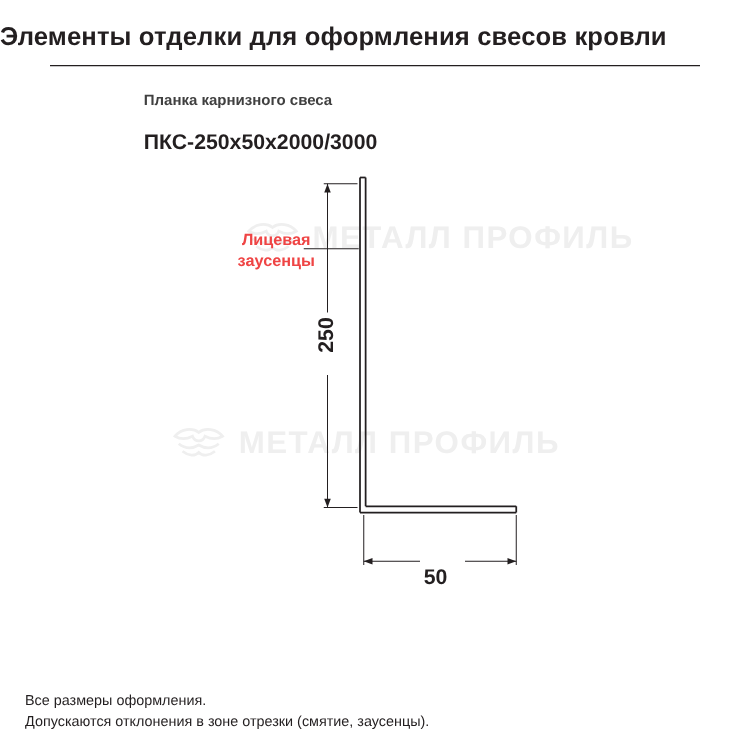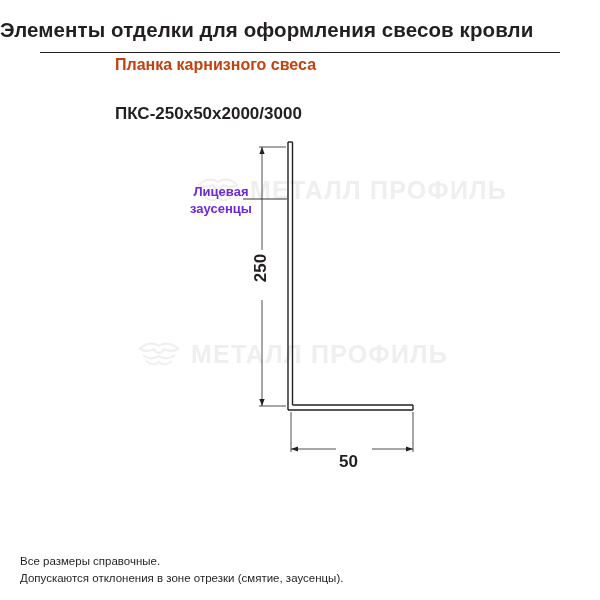--- a/index.html
+++ b/index.html
@@ -39,24 +39,24 @@
     top: 52px;
     left: 40px;
     width: 520px;
     height: 1px;
     background: #231f20;
   }
 
   .subtitle {
     position: absolute;
     left: 115px;
-    top: 56px;
-    font-size: 16px;
-    font-weight: bold;
-    color: #c2410c;
+    top: 73px;
+    font-size: 12px;
+    font-weight: bold;
+    color: #404040;
   }
   .subtitle2 {
     position: absolute;
     left: 115px;
     top: 104px;
     font-size: 17px;
     font-weight: bold;
     color: #231f20;
     text-align: right;
   }
@@ -92,21 +92,21 @@
 
   .face-label {
     position: absolute;
     left: 182px;
     top: 183px;
     width: 78px;
     text-align: center;
     font-size: 13px;
     font-weight: bold;
     line-height: 17px;
-    color: #6d28d9;
+    color: #ef4444;
   }
 
   .dim-250 {
     position: absolute;
     left: 247px;
     top: 258px;
     font-size: 17px;
     font-weight: bold;
     color: #231f20;
     transform: rotate(-90deg);
@@ -199,17 +199,17 @@
 
   <div class="face-label">
     <span>Лицевая</span><br>
     <span>заусенцы</span>
   </div>
 
   <div class="dim-250">250</div>
   <div class="dim-50">50</div>
 
   <div class="footer">
-    <div>Все размеры справочные.</div>
+    <div>Все размеры оформления.</div>
     <div>Допускаются отклонения в зоне отрезки (смятие, заусенцы).</div>
   </div>
 
 </div>
 
 </body></html>

